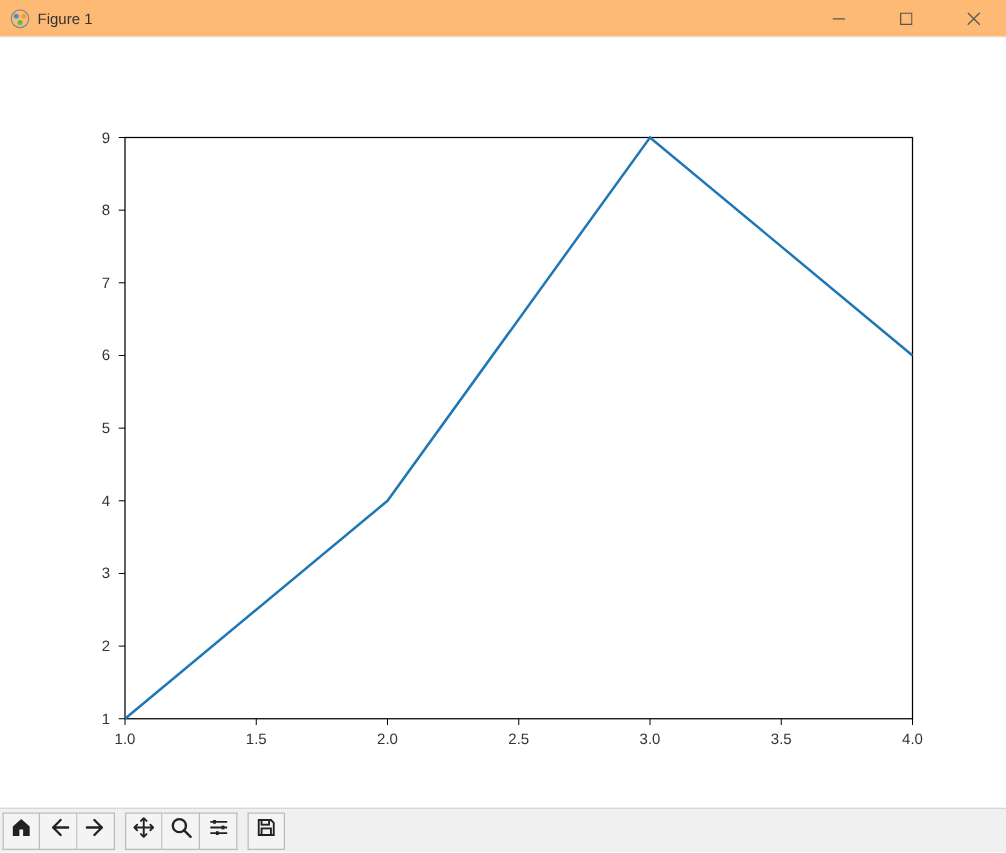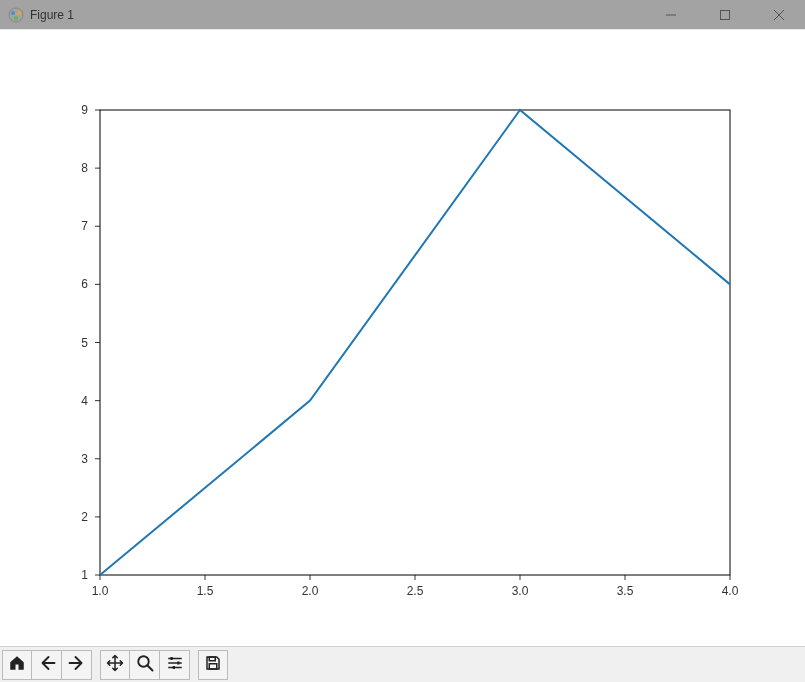--- a/index.html
+++ b/index.html
@@ -14,21 +14,21 @@
       height: 682px;
       overflow: hidden;
       display: flex;
       flex-direction: column;
     }
     .titlebar {
       height: 30px;
       display: flex;
       align-items: center;
       padding: 1px 8px;
-      background: #a3a3a3;
+      background: #fdba74;
       border-bottom: 1px solid #e8e8e8;
     }
     .app-icon {
       width: 16px;
       height: 16px;
       margin-right: 6px;
     }
     .title-text {
       font-size: 12px;
       color: #333;

